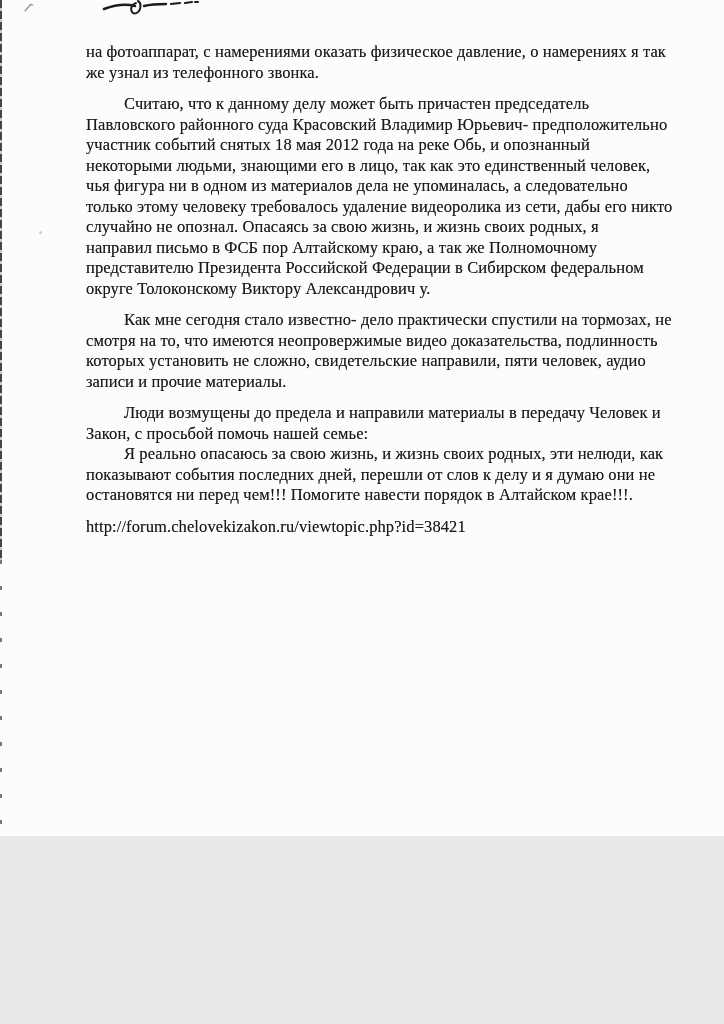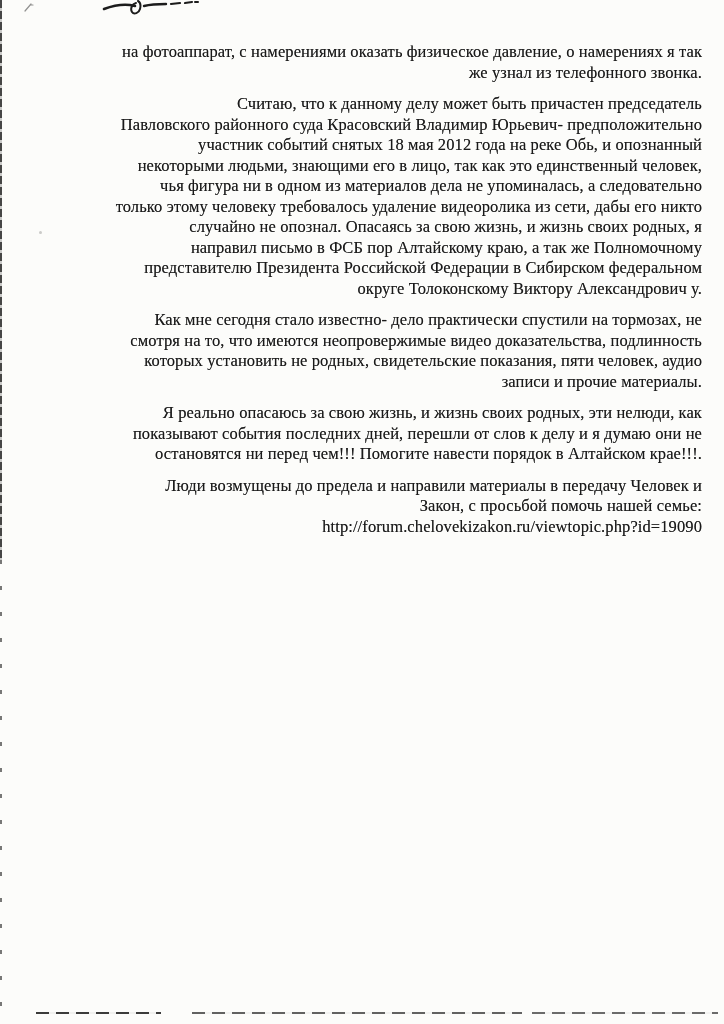--- a/index.html
+++ b/index.html
@@ -3,26 +3,25 @@
 <meta charset="utf-8">
 <style>
   html, body {
     margin: 0;
     padding: 0;
     background: #e8e8e6;
   }
   .page {
     position: relative;
     width: 724px;
-    height: 1024px;
+    height: 836px;
     margin: 0 auto;
     background: #fcfcfa;
     overflow: hidden;
     font-family: "Liberation Serif", "DejaVu Serif", serif;
-    text-align: right;
   }
   
   .body {
     position: absolute;
     left: 86px;
     top: 42px;
     width: 616px;
     color: #1a1a1a;
   }
   .body p {
@@ -114,27 +113,27 @@
 участник событий снятых 18 мая 2012 года на реке Обь, и опознанный
 некоторыми людьми, знающими его в лицо, так как это единственный человек,
 чья фигура ни в одном из материалов дела не упоминалась, а следовательно
 только этому человеку требовалось удаление видеоролика из сети, дабы его никто
 случайно не опознал. Опасаясь за свою жизнь, и жизнь своих родных, я
 направил письмо в ФСБ пор Алтайскому краю, а так же Полномочному
 представителю Президента Российской Федерации в Сибирском федеральном
 округе Толоконскому Виктору Александрович у.</p>
     <p class="ind">Как мне сегодня стало известно- дело практически спустили на тормозах, не
 смотря на то, что имеются неопровержимые видео доказательства, подлинность
-которых установить не родных, свидетельские показания, пяти человек, аудио
+которых установить не сложно, свидетельские направили, пяти человек, аудио
 записи и прочие материалы.</p>
+    <p class="ind tight">Люди возмущены до предела и направили материалы в передачу Человек и
+Закон, с просьбой помочь нашей семье:</p>
     <p class="ind">Я реально опасаюсь за свою жизнь, и жизнь своих родных, эти нелюди, как
 показывают события последних дней, перешли от слов к делу и я думаю они не
 остановятся ни перед чем!!! Помогите навести порядок в Алтайском крае!!!.</p>
-    <p class="ind tight">Люди возмущены до предела и направили материалы в передачу Человек и
-Закон, с просьбой помочь нашей семье:</p>
-    <p>http://forum.chelovekizakon.ru/viewtopic.php?id=19090</p>
+    <p>http://forum.chelovekizakon.ru/viewtopic.php?id=38421</p>
   </div>
 
   <div class="edge-bottom seg1"></div>
   <div class="edge-bottom seg2"></div>
   <div class="edge-bottom seg3"></div>
 
 </div>
 
 </body></html>

